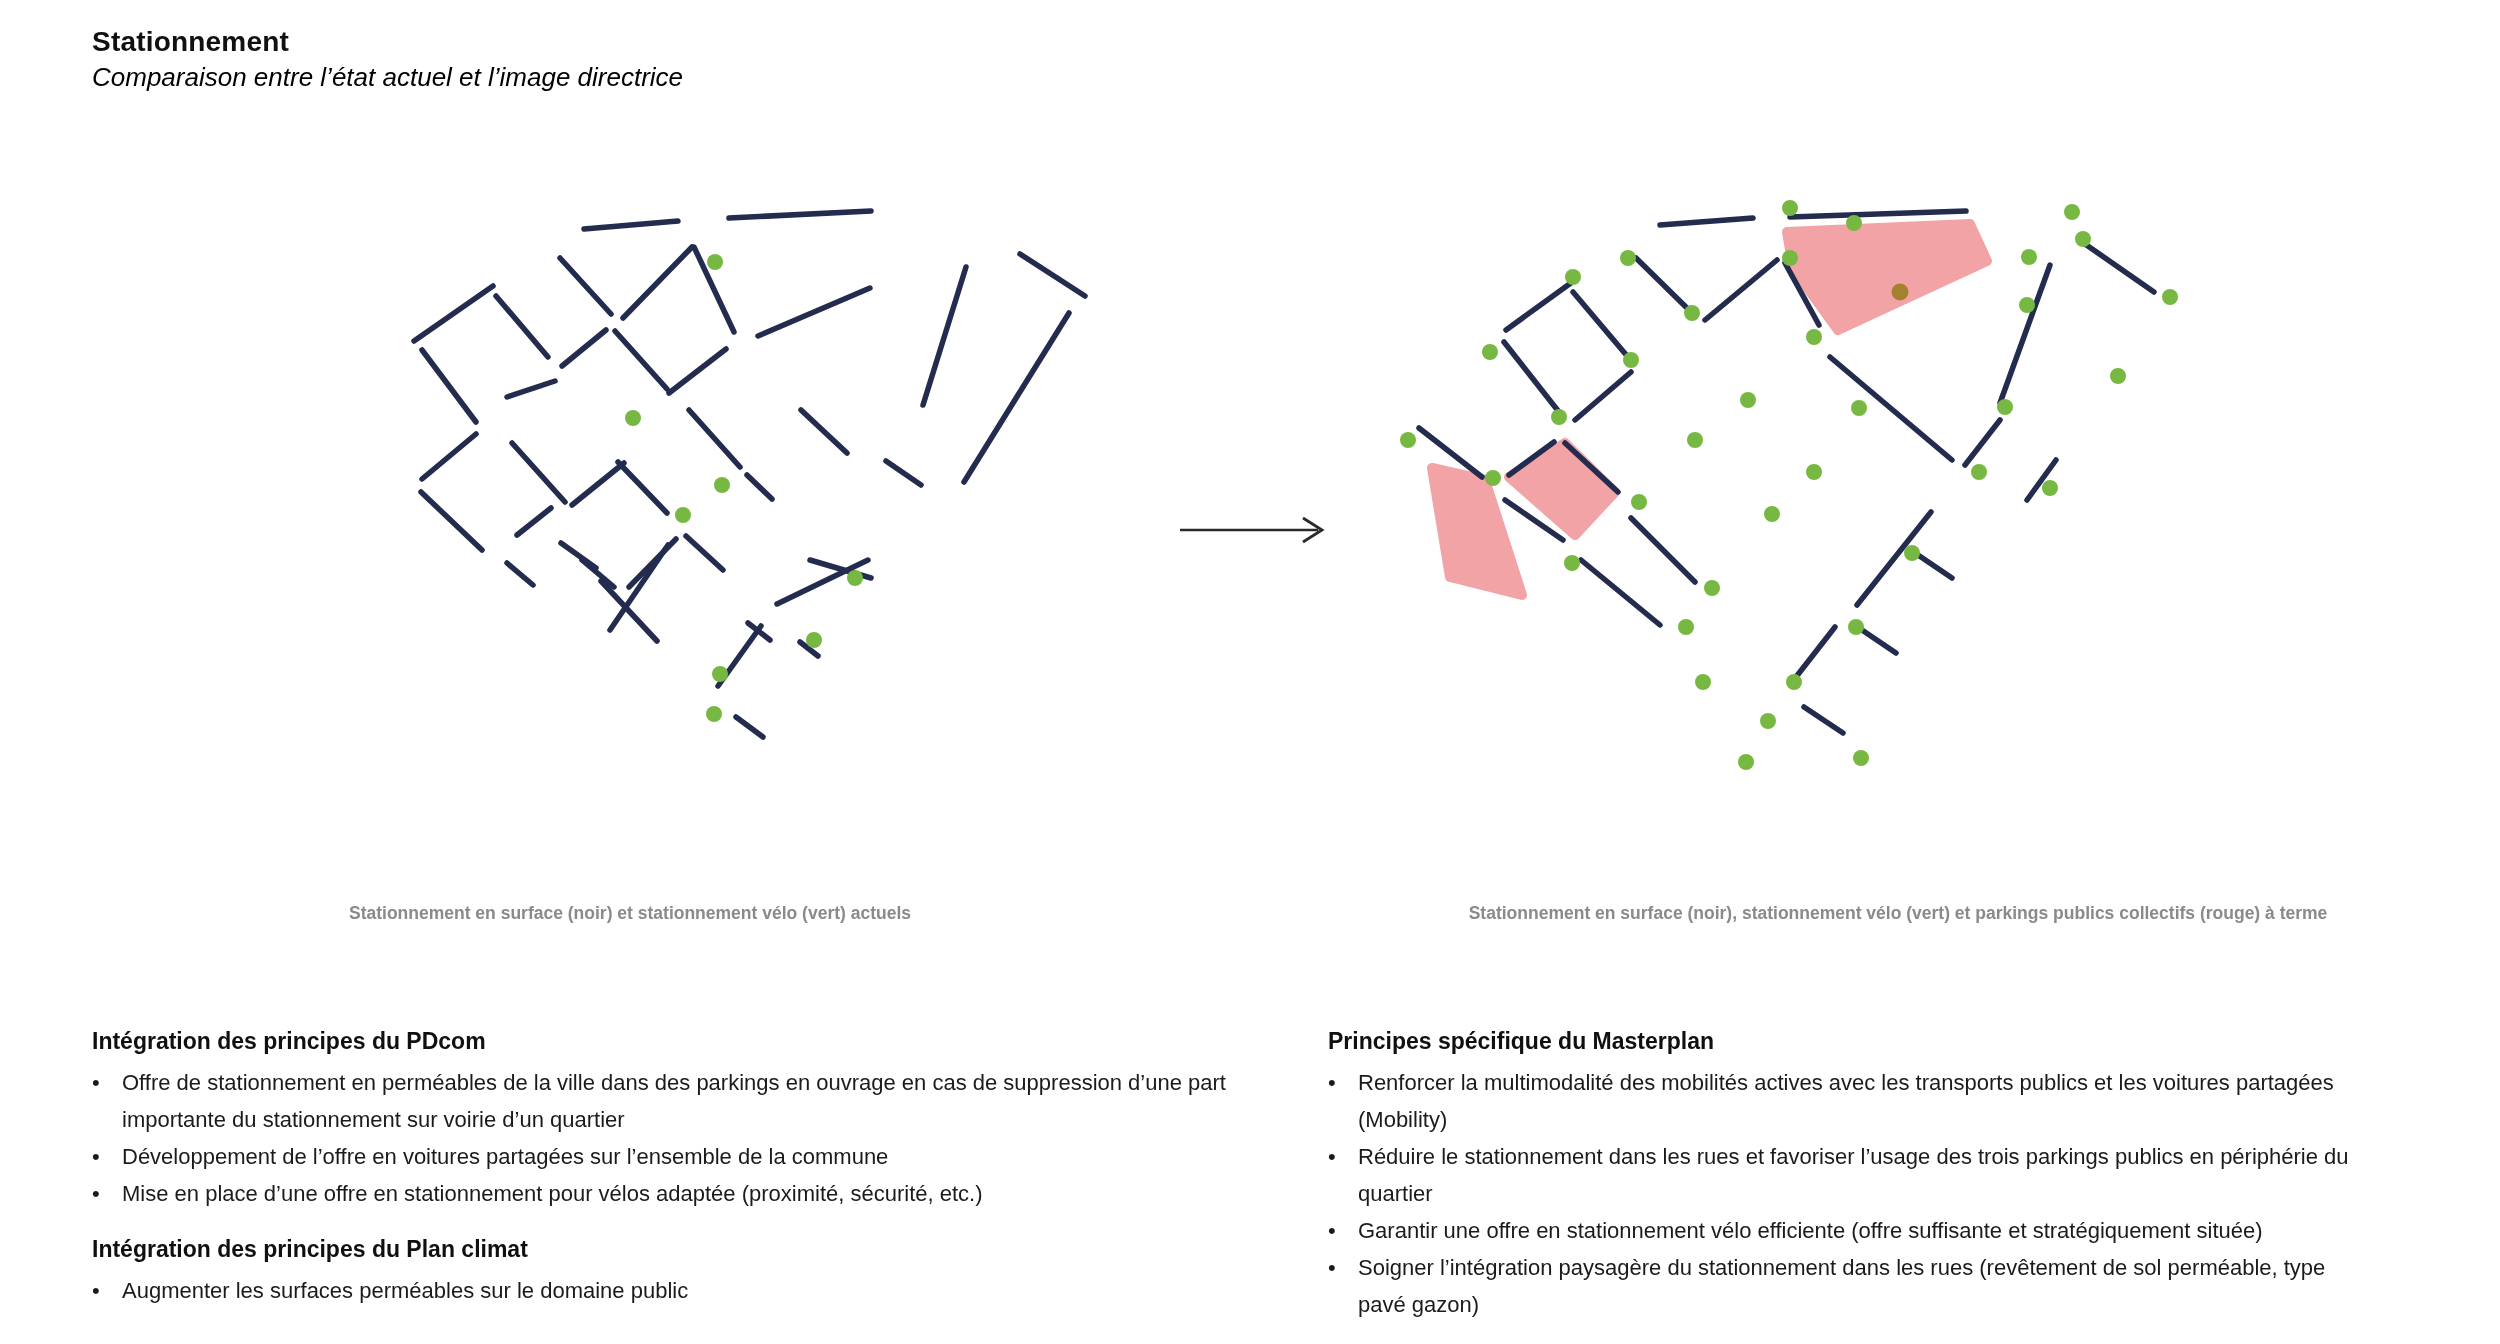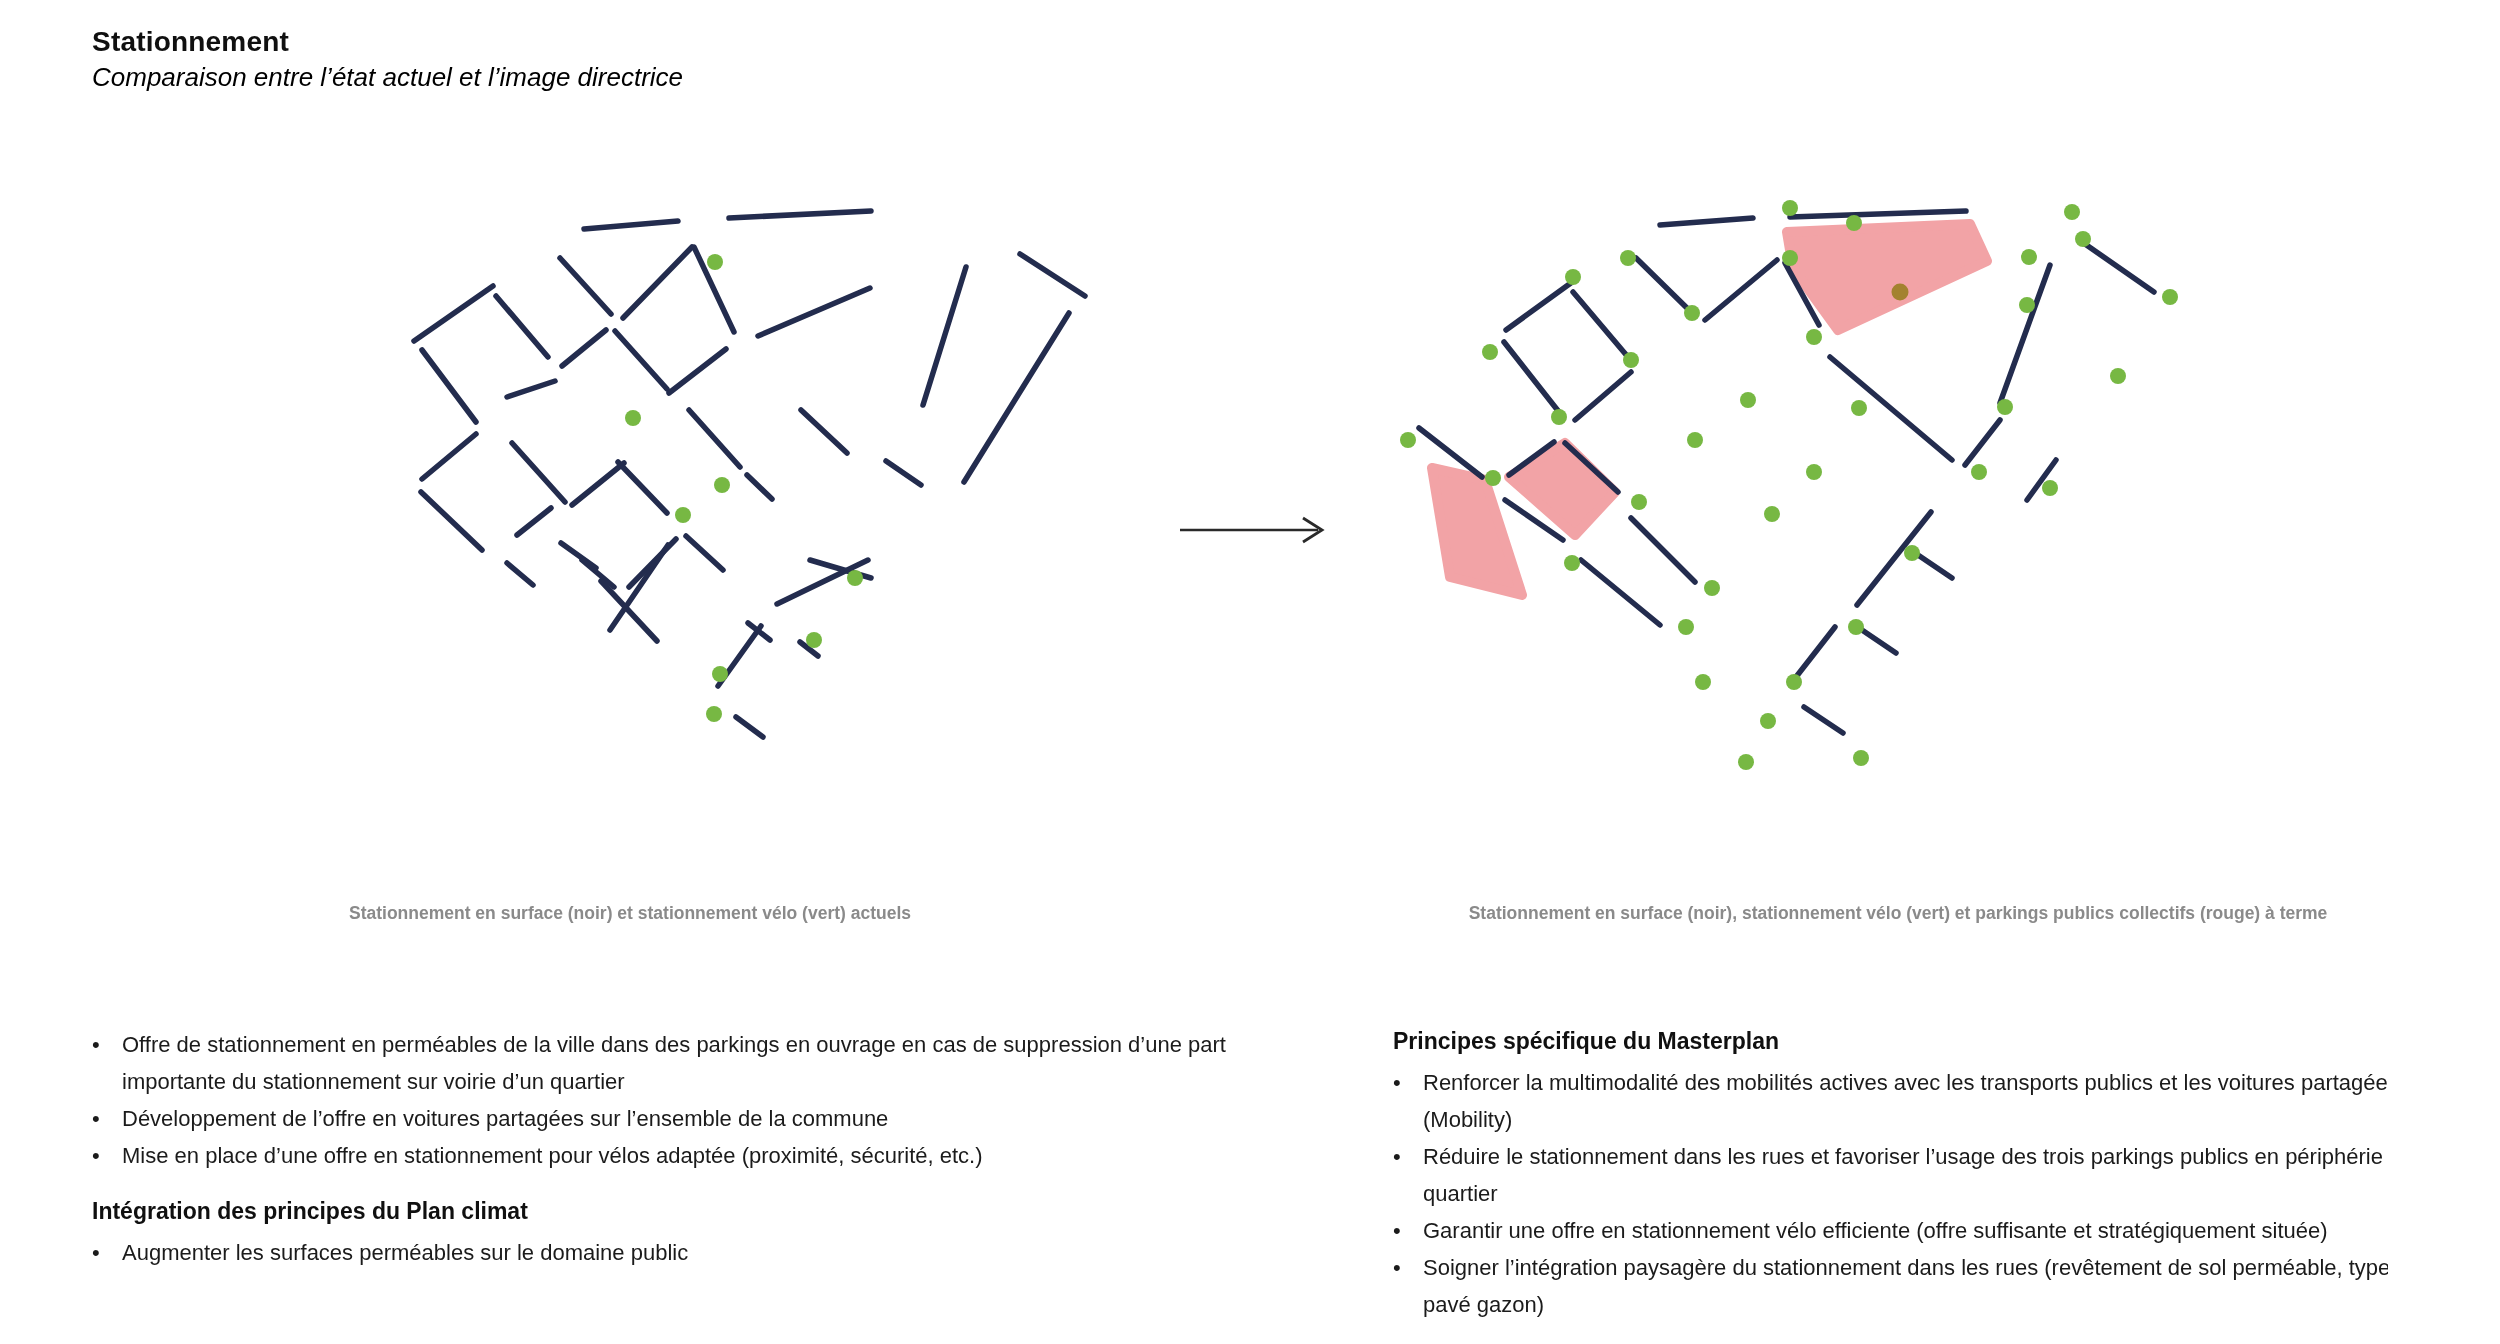--- a/index.html
+++ b/index.html
@@ -13,21 +13,21 @@
   #left-map{left:405px;top:200px;width:690px;height:560px;}
   #right-map{left:1400px;top:195px;width:790px;height:610px;}
   #transition-arrow{left:1170px;top:505px;width:170px;height:50px;}
 
   .caption{position:absolute;top:903px;font-size:17.5px;font-weight:bold;color:#8a8a8a;text-align:center;}
   .caption-left{left:230px;width:800px;}
   .caption-right{left:1398px;width:1000px;}
 
   .col{position:absolute;top:1026px;color:#1b1b1b;}
   .col-left{left:92px;width:1155px;}
-  .col-right{left:1393px;width:1045px;}
+  .col-right{left:1328px;width:1045px;}
   .group{margin:0 0 22px 0;}
   .group-heading{font-size:23px;font-weight:bold;color:#101010;margin:0 0 8px 0;line-height:30px;}
   .bullet-row{display:flex;font-size:22px;line-height:37px;}
   .bullet-glyph{flex:0 0 30px;}
   .bullet-text{flex:1;}
 </style>
 </head>
 <body>
 
 <div class="page">
@@ -157,20 +157,21 @@
       <circle cx="1746" cy="762" r="8" fill="#77b843"></circle>
       <circle cx="1861" cy="758" r="8" fill="#77b843"></circle>
       <circle cx="1900" cy="292" r="8.5" fill="#a3822f"></circle>
     </svg>
 
   <div class="caption caption-left">Stationnement en surface (noir) et stationnement vélo (vert) actuels</div>
   <div class="caption caption-right">Stationnement en surface (noir), stationnement vélo (vert) et parkings publics collectifs (rouge) à terme</div>
 
   <div class="col col-left" id="col-left">
       <div class="group">
+        <div class="group-heading">Intégration des principes du PDcom</div>
         <div class="bullet-row">
           <span class="bullet-glyph">•</span>
           <span class="bullet-text">Offre de stationnement en perméables de la ville dans des parkings en ouvrage en cas de suppression d’une part importante du stationnement sur voirie d’un quartier</span>
         </div>
         <div class="bullet-row">
           <span class="bullet-glyph">•</span>
           <span class="bullet-text">Développement de l’offre en voitures partagées sur l’ensemble de la commune</span>
         </div>
         <div class="bullet-row">
           <span class="bullet-glyph">•</span>

